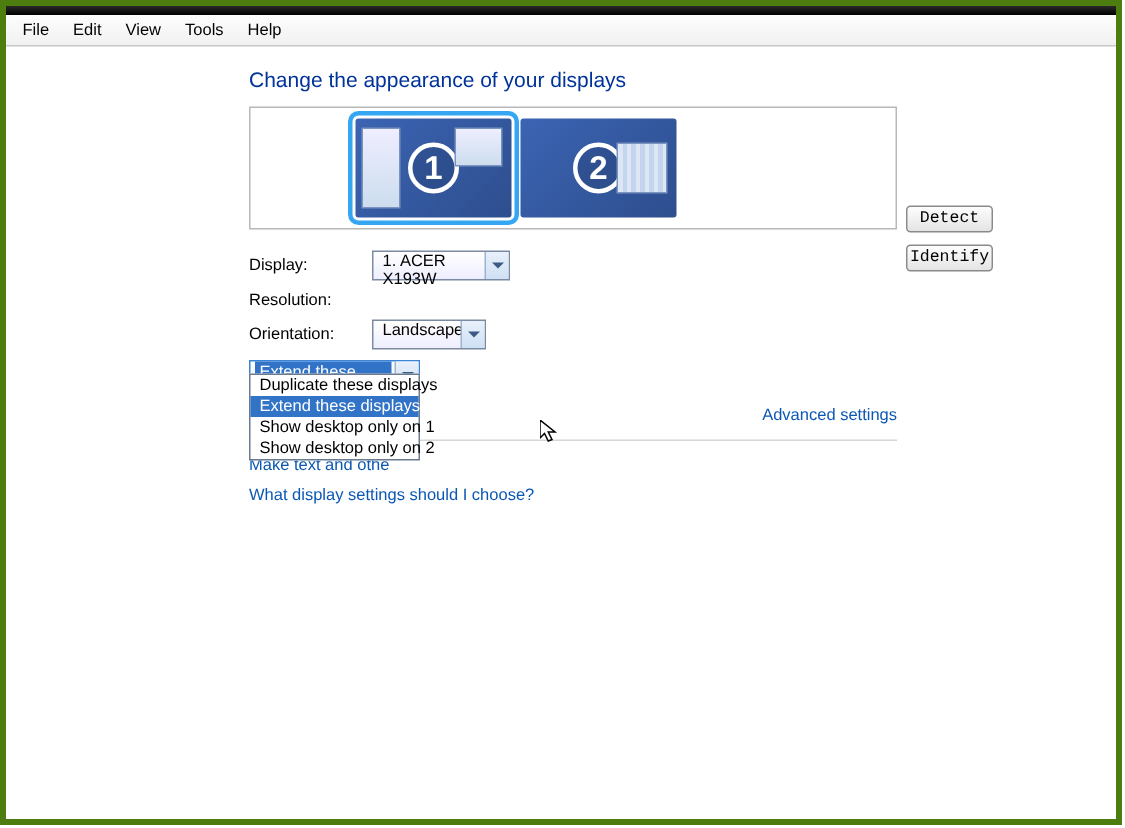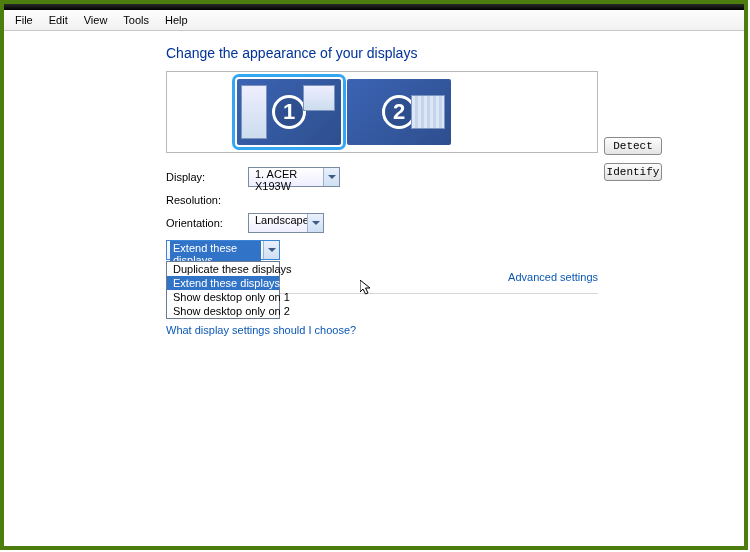--- a/index.html
+++ b/index.html
@@ -150,21 +150,21 @@
   }
   .combo.sel .val {
     background:#3173c6;
     color:#fff;
     padding: 1px 3px;
     margin-left:-3px;
   }
   .dropdown-list {
     position:absolute;
     left:0;
-    top:20px;
+    top:8px;
     width: calc(100% + 2px);
     margin-left:-1px;
     border:1px solid #6a7a90;
     background:#fff;
     z-index:10;
   }
   .dropdown-list div {
     padding: 1px 6px;
     cursor:default;
     white-space:nowrap;

